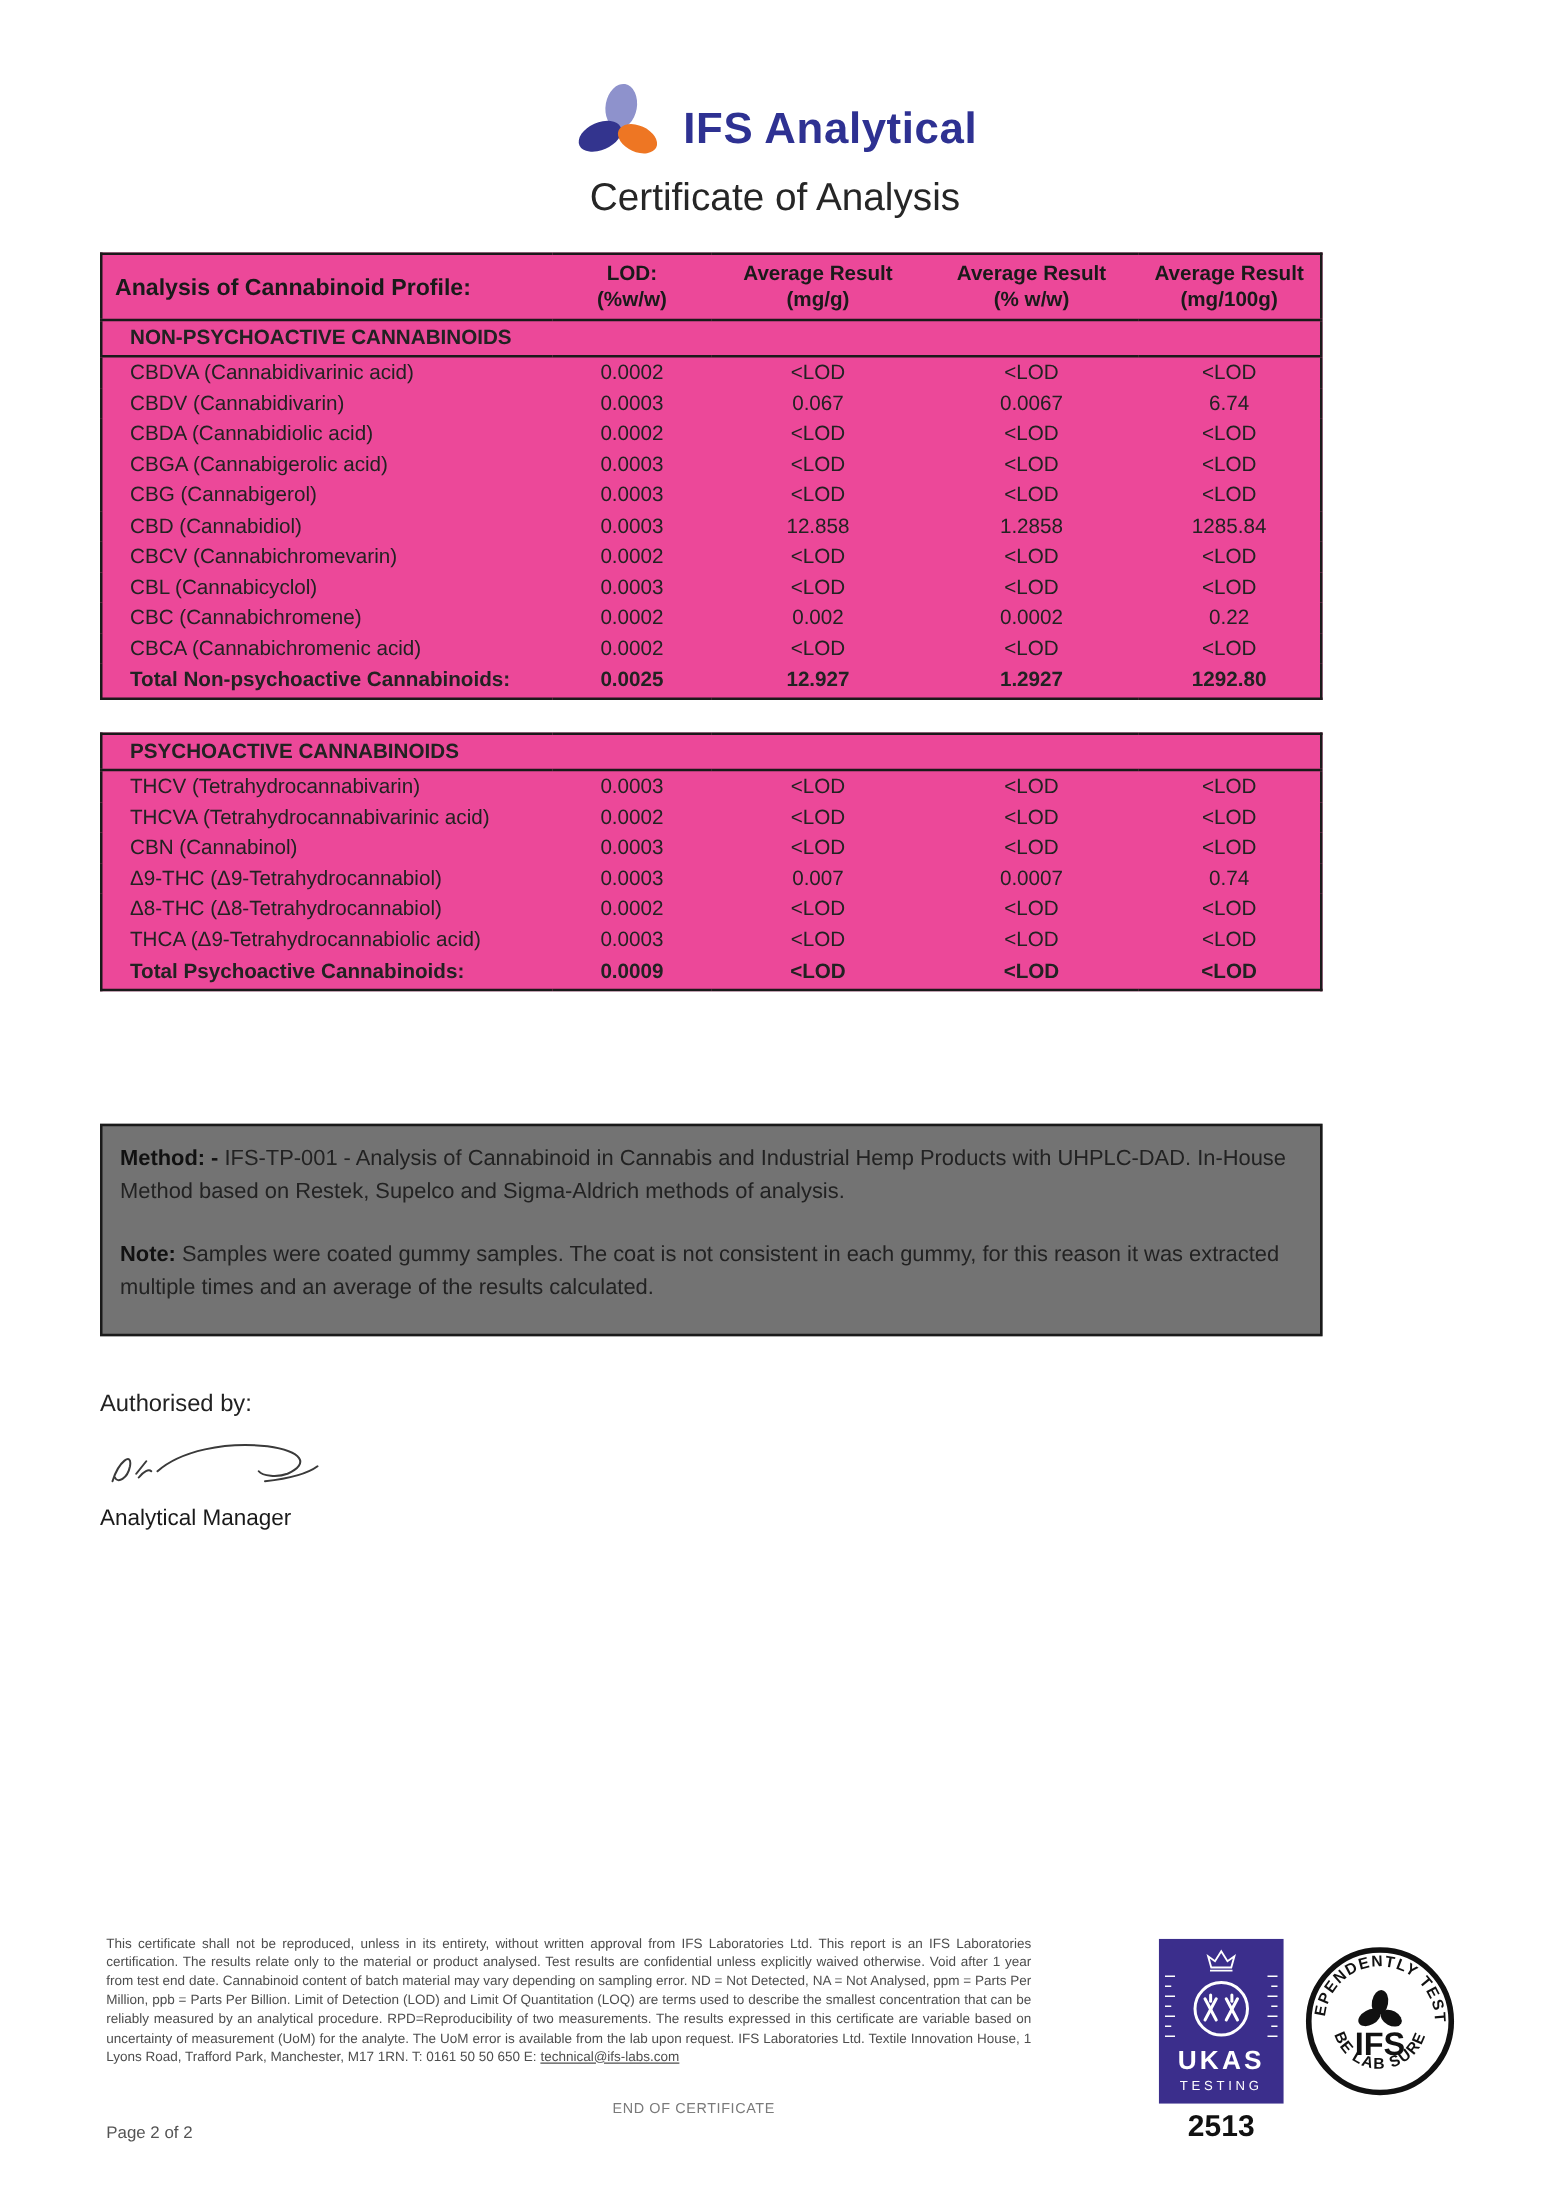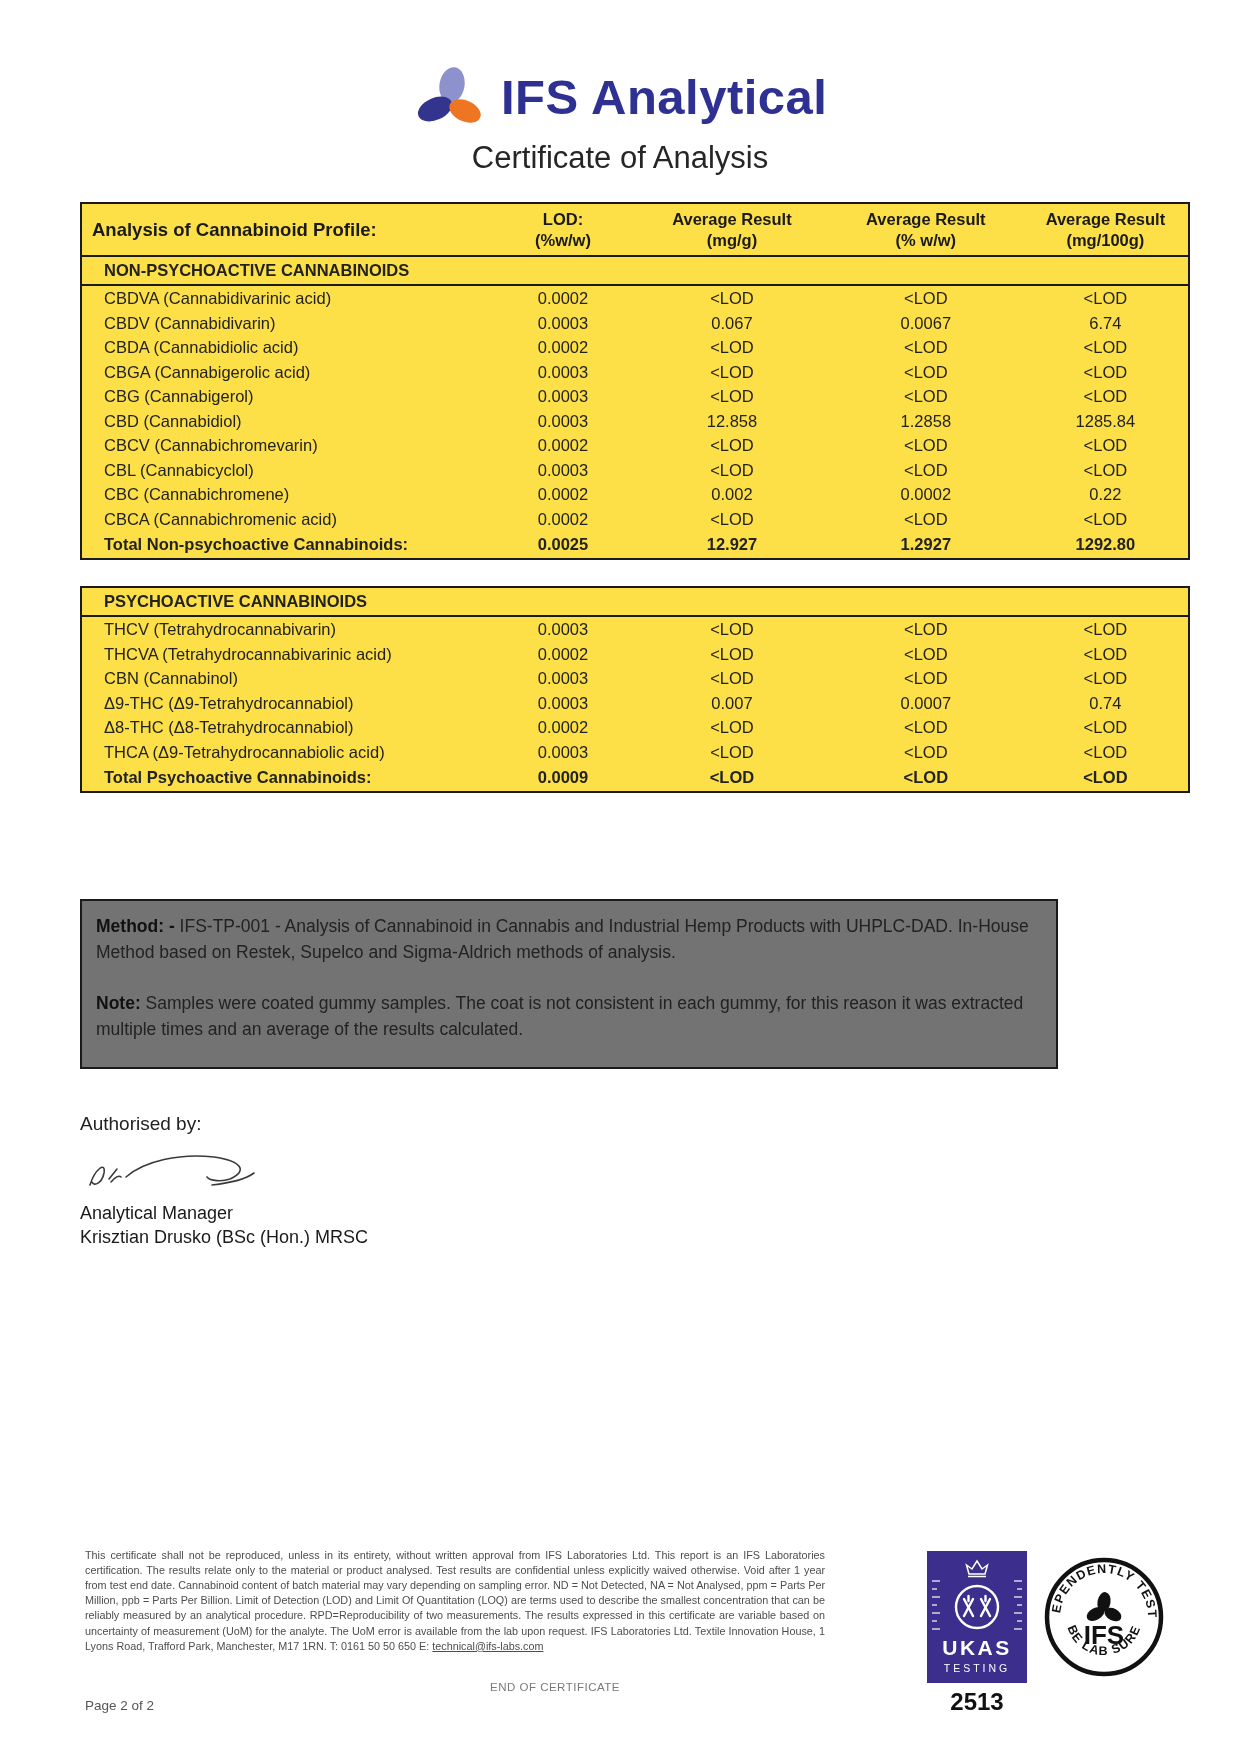--- a/index.html
+++ b/index.html
@@ -3,24 +3,24 @@
 <meta charset="utf-8">
 <style>
   html,body{margin:0;padding:0;background:#fff;}
   .page{
     position:relative;width:1240px;height:1754px;background:#fff;overflow:hidden;
     font-family:"Liberation Sans",sans-serif;color:#1a1a1a;
   }
   
   .logo-row{padding-top:64px;text-align:center;white-space:nowrap;}
   .logo-mark{vertical-align:-14px;}
-  .brand{display:inline-block;margin-left:10px;font-size:49px;font-weight:bold;color:#2e3192;letter-spacing:0.5px;}
+  .brand{display:inline-block;margin-left:10px;font-size:35px;font-weight:bold;color:#2e3192;letter-spacing:0.5px;}
   .title{text-align:center;font-size:31px;margin-top:12px;color:#262626;}
   
-  table.coa{margin:26px 0 0 80px;width:1110px;border-collapse:collapse;background:#fde047;
+  table.coa{margin:26px 0 0 80px;width:978px;border-collapse:collapse;background:#ec4899;
     border:2.5px solid #1a1a1a;table-layout:fixed;}
   table.coa th{font-weight:bold;font-size:16.5px;line-height:1.25;padding:5px 4px;
     border-bottom:2.5px solid #1a1a1a;text-align:center;color:#1a1a1a;}
   table.coa th.c-name{text-align:left;padding-left:10px;font-size:18.5px;}
   table.coa td{font-size:16.5px;height:24.5px;padding:0 4px;text-align:center;color:#222;}
   table.coa td.c-name{text-align:left;padding-left:22px;}
   tr.section-row td{font-weight:bold;border-bottom:2.5px solid #1a1a1a;height:27px;font-size:16.5px;}
   tr.total-row td{font-weight:bold;height:27px;text-align:center;}
   table.coa.second{margin-top:26px;}
   
@@ -253,21 +253,20 @@
 
   <div class="auth">
     <div class="auth-label">Authorised by:</div>
     <div class="sig">
       <svg width="185" height="54" viewBox="0 0 185 54">
         <path d="M8,42 C13,26 24,18 22,30 C20,40 12,44 10,39 M27,36 L35,26 M29,39 C33,34 37,32 39,34
                  M44,34 C62,18 98,10 132,14 C160,18 166,28 148,36 C140,39 128,38 125,34 M130,42 C148,40 164,36 172,30" stroke="#3a3a3a" stroke-width="1.6" fill="none" stroke-linecap="round"></path>
       </svg>
     </div>
     <div class="auth-role">Analytical Manager</div>
-    <div class="auth-name">Krisztian Drusko (BSc (Hon.) MRSC</div>
   </div>
 
   <div class="footer-disclaimer"><span>This certificate shall not be reproduced, unless in its entirety, without written approval from IFS Laboratories Ltd. This report is an IFS Laboratories certification. The results relate only to the material or product analysed. Test results are confidential unless explicitly waived otherwise. Void after 1 year from test end date. Cannabinoid content of batch material may vary depending on sampling error. ND = Not Detected, NA = Not Analysed, ppm = Parts Per Million, ppb = Parts Per Billion. Limit of Detection (LOD) and Limit Of Quantitation (LOQ) are terms used to describe the smallest concentration that can be reliably measured by an analytical procedure. RPD=Reproducibility of two measurements. The results expressed in this certificate are variable based on uncertainty of measurement (UoM) for the analyte. The UoM error is available from the lab upon request. IFS Laboratories Ltd. Textile Innovation House, 1 Lyons Road, Trafford Park, Manchester, M17 1RN. T: 0161 50 50 650 E: </span><a href="#" class="email-link">technical@ifs-labs.com</a></div>
 
   <div class="end-cert">END OF CERTIFICATE</div>
   <div class="page-num">Page 2 of 2</div>
 
   <div class="ukas">
     <svg width="100" height="132" viewBox="0 0 100 132">
       <rect width="100" height="132" fill="#3b2e8c"></rect>

